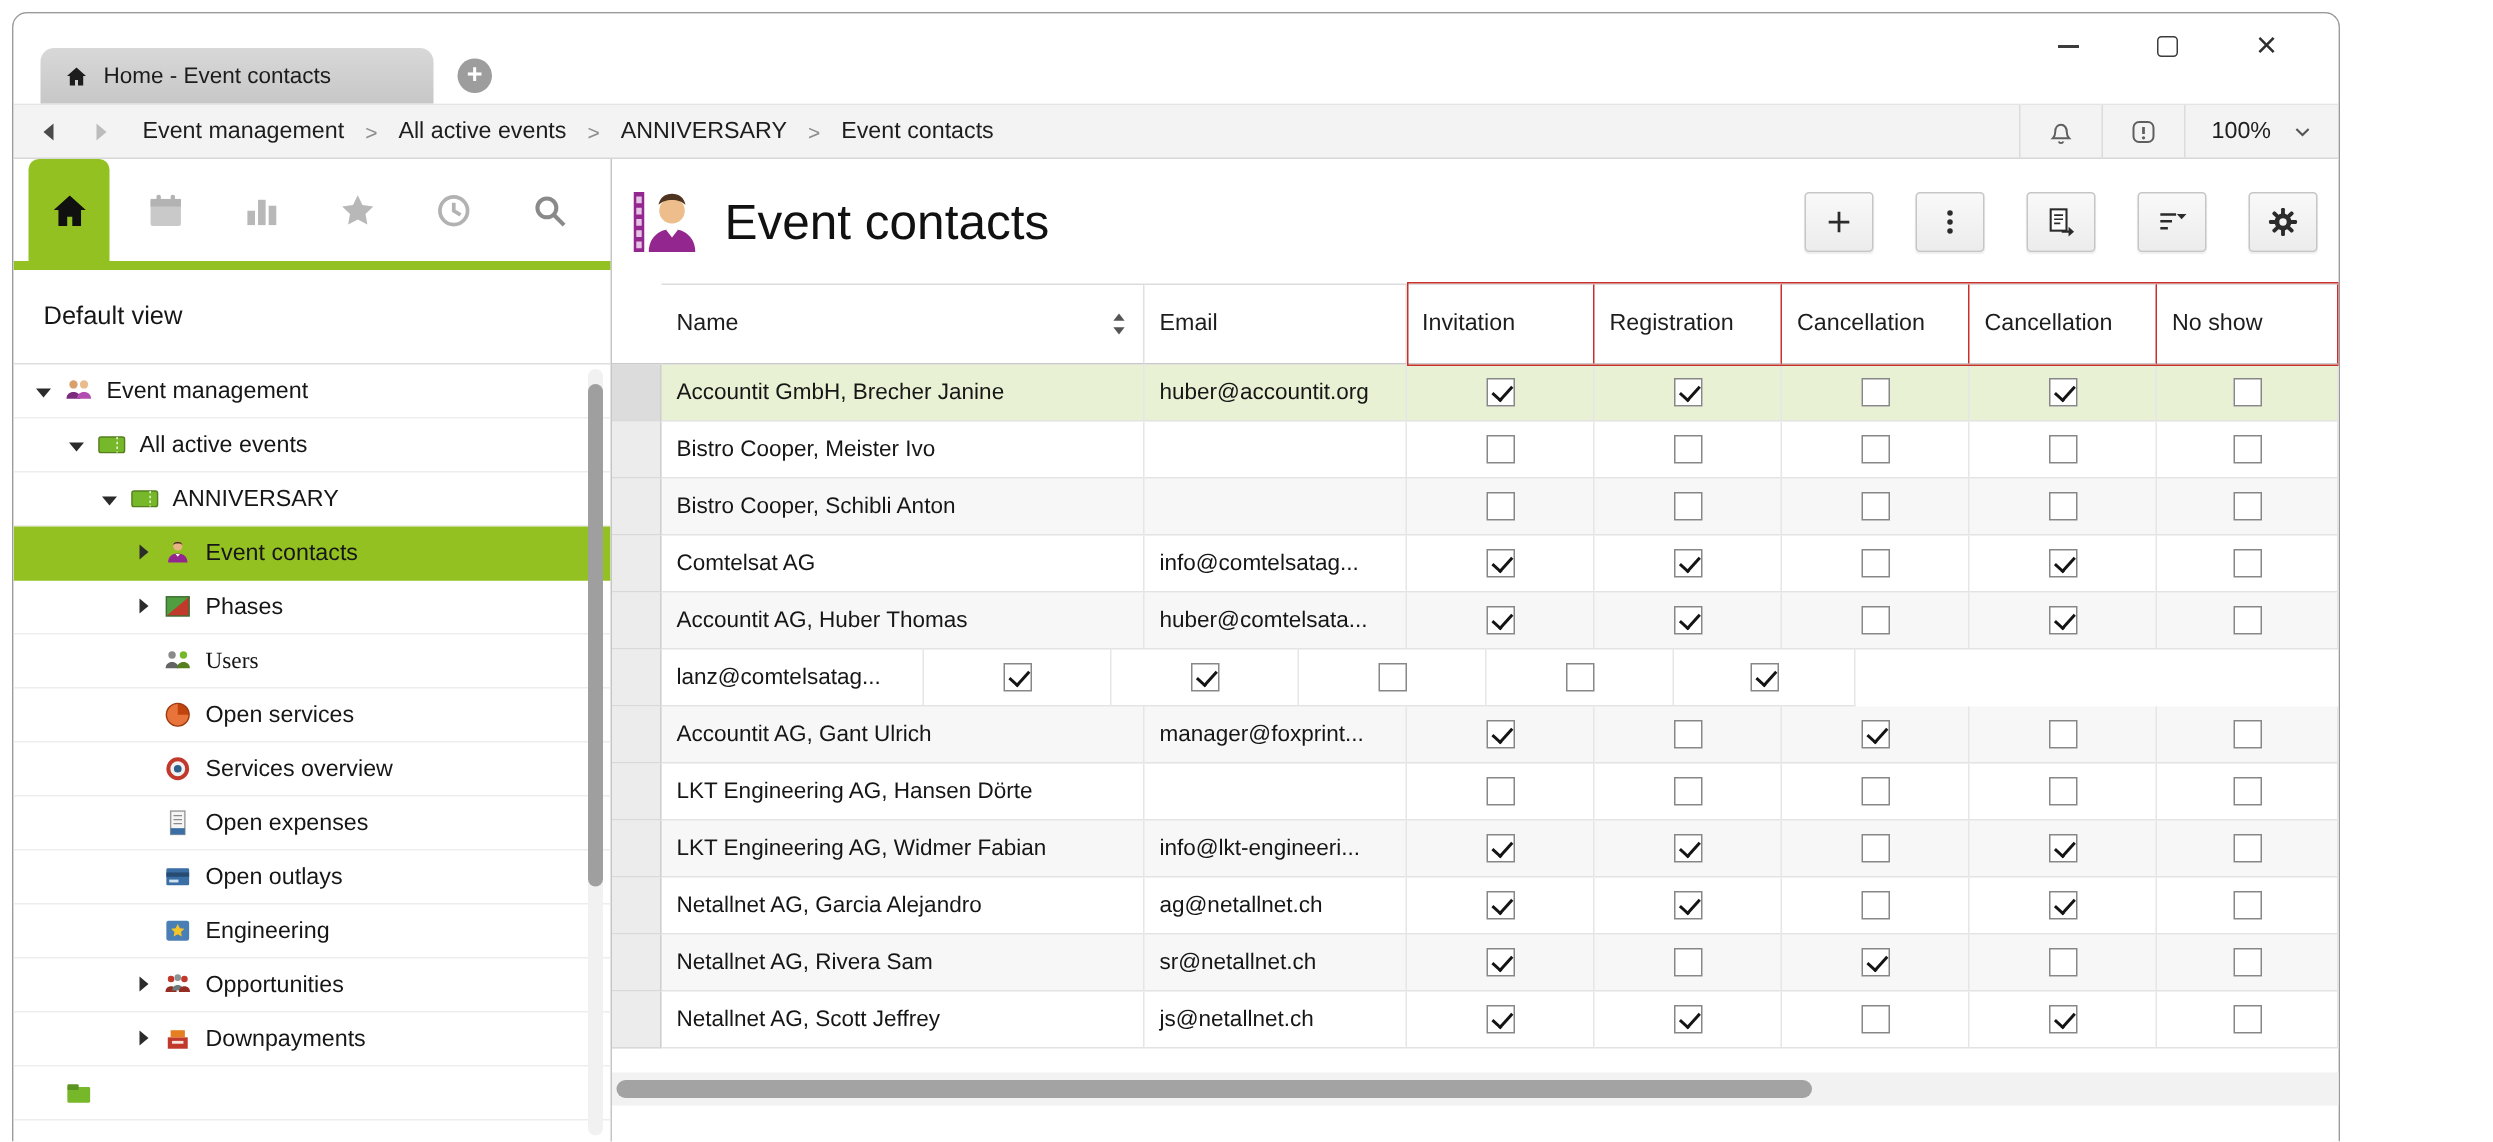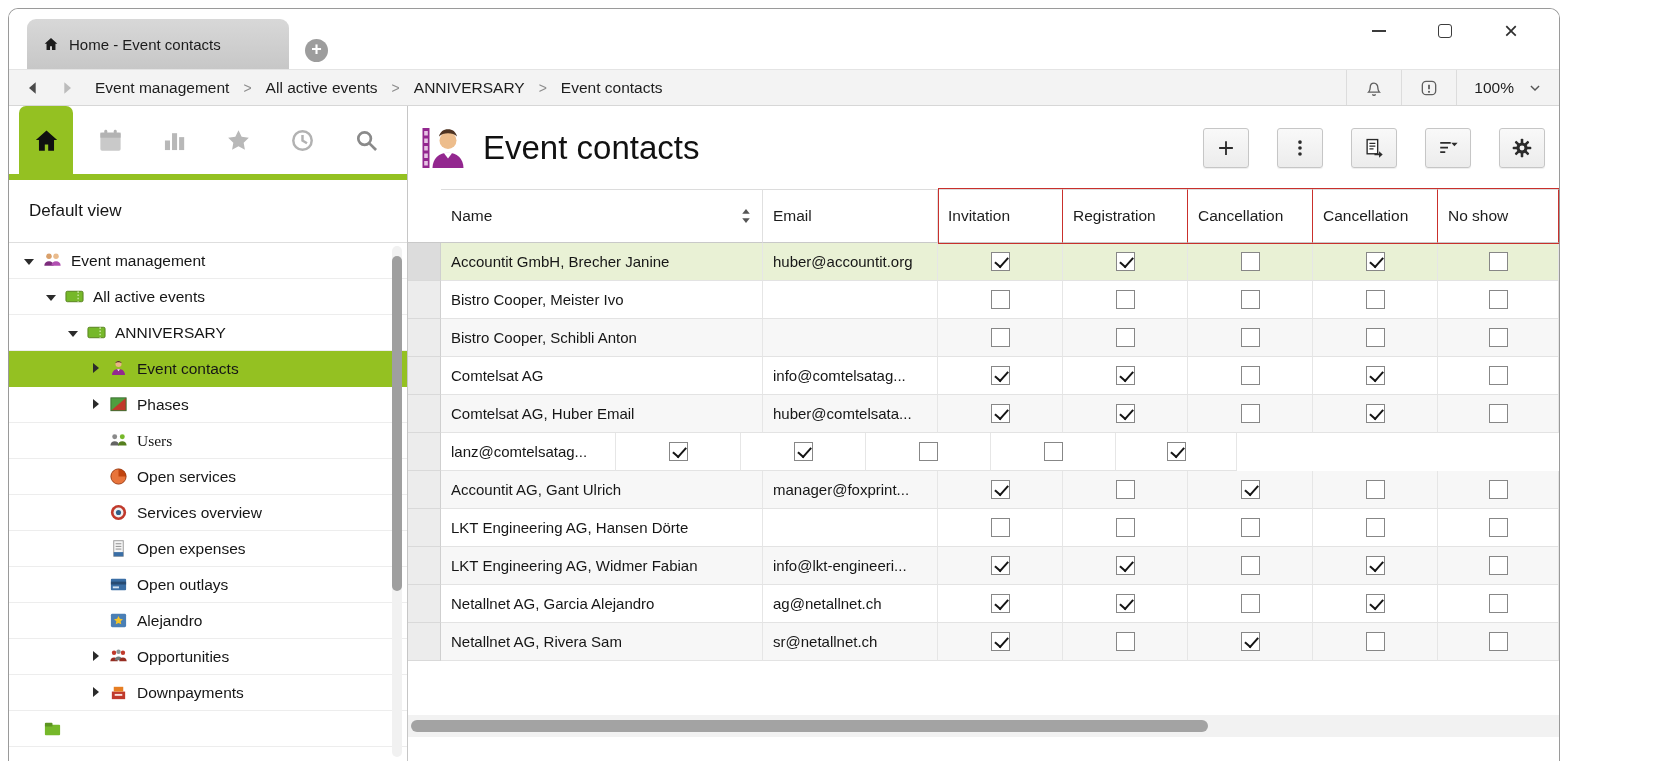--- a/index.html
+++ b/index.html
@@ -1,21 +1,21 @@
 <!DOCTYPE html>
 <html><head>
 <meta charset="utf-8">
 <style>
   *{box-sizing:border-box;margin:0;padding:0}
   html,body{width:1662px;height:761px;background:#ffffff;font-family:"Liberation Sans",sans-serif;overflow:hidden}
   .window{position:absolute;left:8px;top:8px;width:1552px;height:753px;background:#fff;border:1px solid #9a9a9a;border-bottom:none;border-radius:10px 10px 0 0;overflow:hidden}
 
   
   .titlebar{position:relative;height:60px;background:#fff}
-  .tab{position:absolute;left:18px;bottom:0;width:262px;height:50px;background:linear-gradient(#d8d8d8,#c7c7c7);border-radius:9px 9px 0 0;display:flex;align-items:center;gap:10px;padding:0 16px;font-size:15px;color:#1c1c1c}
+  .tab{position:absolute;left:18px;bottom:0;width:262px;height:37px;background:linear-gradient(#d8d8d8,#c7c7c7);border-radius:9px 9px 0 0;display:flex;align-items:center;gap:10px;padding:0 16px;font-size:15px;color:#1c1c1c}
   .tab-icon{width:16px;height:16px;flex:0 0 16px}
   .newtab{position:absolute;left:296px;bottom:7px;width:23px;height:23px;border-radius:50%;background:#9d9d9d;color:#fff;font-size:18px;line-height:21px;text-align:center;font-weight:bold}
   .wincontrols{position:absolute;top:6px;right:26px;display:flex;gap:22px}
   .winbtn{width:44px;height:32px;display:flex;align-items:center;justify-content:center}
   .min-glyph{width:14px;height:2px;background:#3c3c3c}
   .max-glyph{width:14px;height:14px;border:1.6px solid #3c3c3c;border-radius:3px}
   .close-glyph{font-size:24px;color:#2f2f2f;line-height:1}
 
   
   .breadcrumb{height:37px;background:#f3f3f3;border-top:1px solid #e4e4e4;border-bottom:1px solid #d7d7d7;display:flex;align-items:center;font-size:15.5px;color:#1d1d1d}
@@ -341,21 +341,21 @@
             <span class="tree-label">Open outlays</span>
           </div>
           <div class="tree-item" style="padding-left: 78px;">
             <span class="tree-arrow"></span>
             <span class="tree-icon">
               <svg viewBox="0 0 20 20">
                 <rect x="2" y="3" width="16" height="14" rx="1.5" fill="#4a7fb5"></rect>
                 <path d="M10 5.2l1.5 3 3.2.4-2.4 2.2.6 3.2L10 12.5 7.1 14l.6-3.2-2.4-2.2 3.2-.4z" fill="#f5c427"></path>
               </svg>
             </span>
-            <span class="tree-label">Alejandro</span>
+            <span class="tree-label">Engineering</span>
           </div>
           <div class="tree-item" style="padding-left: 78px;">
             <span class="tree-arrow right"></span>
             <span class="tree-icon">
               <svg viewBox="0 0 20 20">
                 <circle cx="5.3" cy="6" r="2.3" fill="#c0392b"></circle>
                 <circle cx="10" cy="5" r="2.3" fill="#8a9596"></circle>
                 <circle cx="14.7" cy="6" r="2.3" fill="#c0392b"></circle>
                 <path d="M1.4 15c0-2.4 1.7-3.9 3.9-3.9s3.9 1.5 3.9 3.9z" fill="#962d22"></path>
                 <path d="M6.1 14c0-2.4 1.7-3.9 3.9-3.9s3.9 1.5 3.9 3.9z" fill="#6d7b7c"></path>
@@ -573,21 +573,21 @@
               </div>
               <div class="td checkcell" style="width: 125px;">
                 <span class="checkbox checked"></span>
               </div>
               <div class="td checkcell" style="width: 121px;">
                 <span class="checkbox"></span>
               </div>
             </div>
             <div class="trow alt">
               <div class="td gutter" style="width: 33px;"></div>
-              <div class="td" style="width: 322px;">Comtelsat AG, Huber Email</div>
+              <div class="td" style="width: 322px;">Accountit AG, Huber Thomas</div>
               <div class="td" style="width: 175px;">huber@comtelsata...</div>
               <div class="td checkcell" style="width: 125px;">
                 <span class="checkbox checked"></span>
               </div>
               <div class="td checkcell" style="width: 125px;">
                 <span class="checkbox checked"></span>
               </div>
               <div class="td checkcell" style="width: 125px;">
                 <span class="checkbox"></span>
               </div>
@@ -705,20 +705,40 @@
                 <span class="checkbox checked"></span>
               </div>
               <div class="td checkcell" style="width: 125px;">
                 <span class="checkbox"></span>
               </div>
               <div class="td checkcell" style="width: 125px;">
                 <span class="checkbox checked"></span>
               </div>
               <div class="td checkcell" style="width: 125px;">
                 <span class="checkbox"></span>
+              </div>
+              <div class="td checkcell" style="width: 121px;">
+                <span class="checkbox"></span>
+              </div>
+            </div>
+            <div class="trow">
+              <div class="td gutter" style="width: 33px;"></div>
+              <div class="td" style="width: 322px;">Netallnet AG, Scott Jeffrey</div>
+              <div class="td" style="width: 175px;">js@netallnet.ch</div>
+              <div class="td checkcell" style="width: 125px;">
+                <span class="checkbox checked"></span>
+              </div>
+              <div class="td checkcell" style="width: 125px;">
+                <span class="checkbox checked"></span>
+              </div>
+              <div class="td checkcell" style="width: 125px;">
+                <span class="checkbox"></span>
+              </div>
+              <div class="td checkcell" style="width: 125px;">
+                <span class="checkbox checked"></span>
               </div>
               <div class="td checkcell" style="width: 121px;">
                 <span class="checkbox"></span>
               </div>
             </div>
           </div>
       </div>
       <div class="hscroll-track">
         <div class="hscroll-thumb"></div>
       </div>

